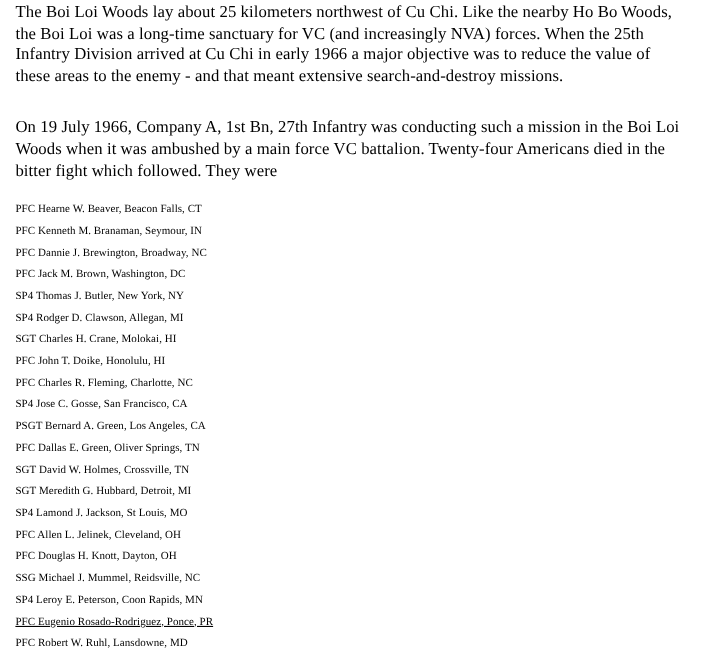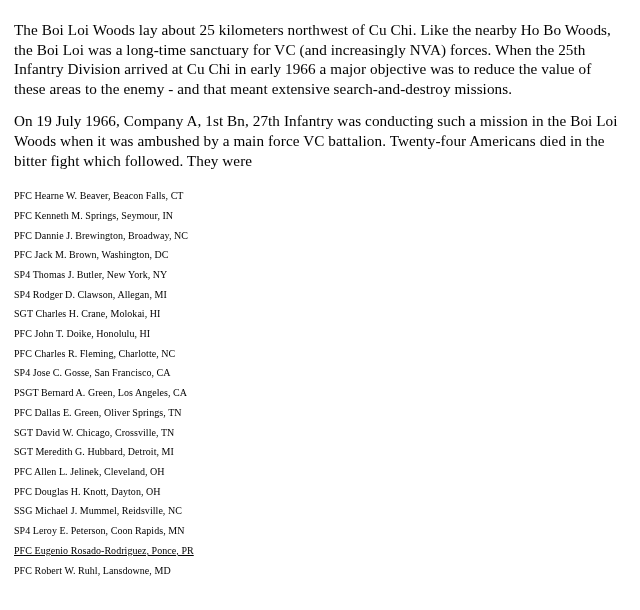--- a/index.html
+++ b/index.html
@@ -11,32 +11,32 @@
     width: 640px;
     height: 610px;
     overflow: hidden;
     font-family: "Liberation Serif", "DejaVu Serif", serif;
     color: #000000;
   }
   .page {
     width: 640px;
     height: 610px;
     box-sizing: border-box;
-    padding: 20px 14px 0 14px;
+    padding: 1px 14px 0 14px;
     position: relative;
   }
   .para {
     font-size: 15.2px;
     line-height: 19.6px;
     text-align: left;
     margin: 0 0 0 0;
     letter-spacing: 0.08px;
   }
   .para + .para {
-    margin-top: 13px;
+    margin-top: 27px;
   }
   .casualty-list {
     list-style: none;
     margin: 16px 0 0 0;
     padding: 0;
   }
   .casualty-list li {
     font-size: 10px;
     line-height: 19.7px;
     white-space: nowrap;
@@ -47,33 +47,34 @@
   }
 </style>
 </head>
 <body>
 
 <div class="page">
   <p class="para">The Boi Loi Woods lay about 25 kilometers northwest of Cu Chi. Like the nearby Ho Bo Woods, the Boi Loi was a long-time sanctuary for VC (and increasingly NVA) forces.  When the 25th Infantry Division arrived at Cu Chi in early 1966 a major objective was to reduce the value of these areas to the enemy - and that meant extensive search-and-destroy missions.</p>
   <p class="para">On 19 July 1966, Company A, 1st Bn, 27th Infantry was conducting such a mission in the Boi Loi Woods when it was ambushed by a main force VC battalion.  Twenty-four Americans died in the bitter fight which followed.  They were</p>
   <ul class="casualty-list">
     <li>PFC Hearne W. Beaver, Beacon Falls, CT</li>
-    <li>PFC Kenneth M. Springs, Seymour, IN</li>
+    <li>PFC Kenneth M. Branaman, Seymour, IN</li>
     <li>PFC Dannie J. Brewington, Broadway, NC</li>
     <li>PFC Jack M. Brown, Washington, DC</li>
     <li>SP4 Thomas J. Butler, New York, NY</li>
     <li>SP4 Rodger D. Clawson, Allegan, MI</li>
     <li>SGT Charles H. Crane, Molokai, HI</li>
     <li>PFC John T. Doike, Honolulu, HI</li>
     <li>PFC Charles R. Fleming, Charlotte, NC</li>
     <li>SP4 Jose C. Gosse, San Francisco, CA</li>
     <li>PSGT Bernard A. Green, Los Angeles, CA</li>
     <li>PFC Dallas E. Green, Oliver Springs, TN</li>
-    <li>SGT David W. Chicago, Crossville, TN</li>
+    <li>SGT David W. Holmes, Crossville, TN</li>
     <li>SGT Meredith G. Hubbard, Detroit, MI</li>
+    <li>SP4 Lamond J. Jackson, St Louis, MO</li>
     <li>PFC Allen L. Jelinek, Cleveland, OH</li>
     <li>PFC Douglas H. Knott, Dayton, OH</li>
     <li>SSG Michael J. Mummel, Reidsville, NC</li>
     <li>SP4 Leroy E. Peterson, Coon Rapids, MN</li>
     <li class="underlined">PFC Eugenio Rosado-Rodriguez, Ponce, PR</li>
     <li>PFC Robert W. Ruhl, Lansdowne, MD</li>
 
   </ul>
 </div>
 

